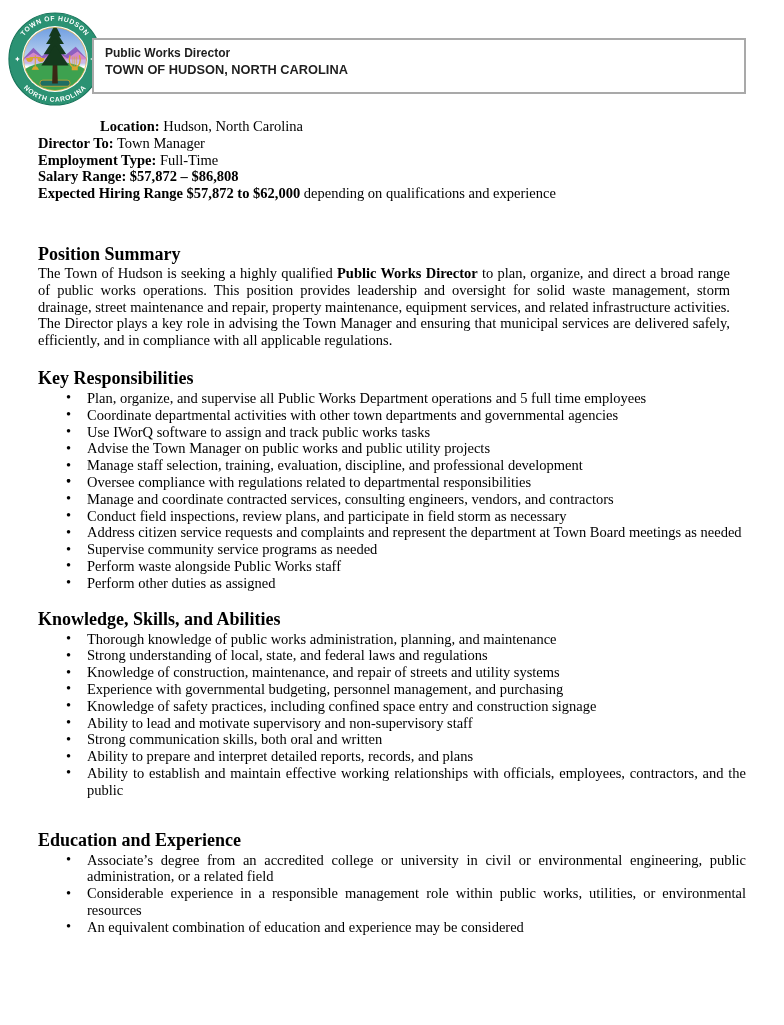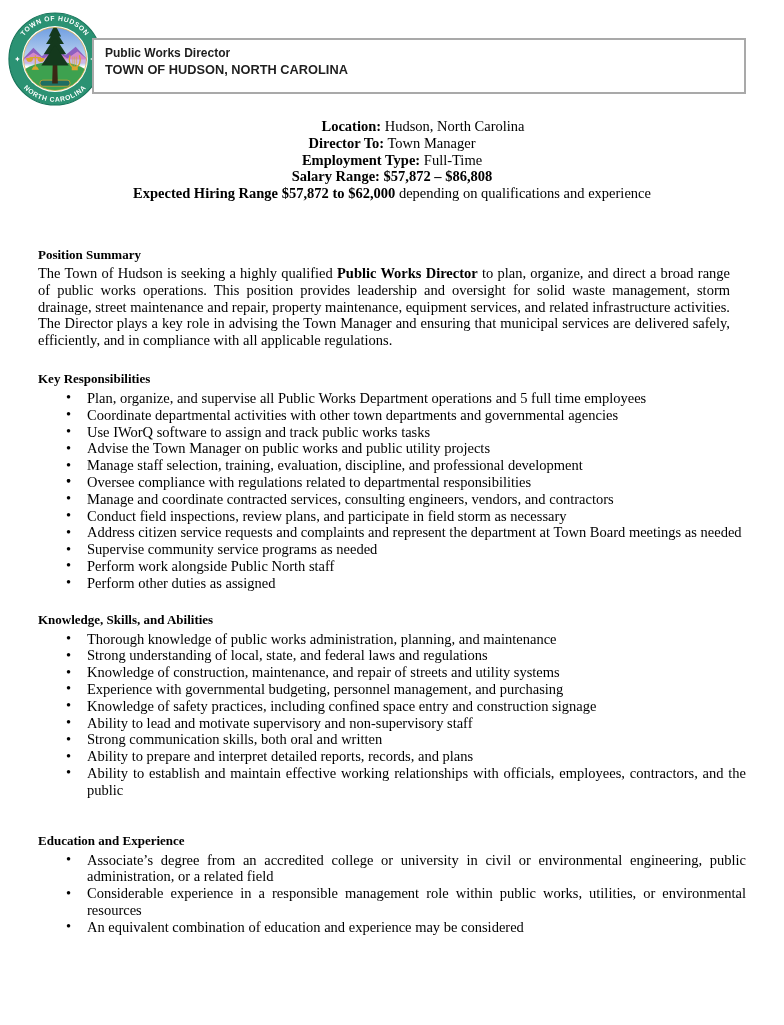--- a/index.html
+++ b/index.html
@@ -15,24 +15,24 @@
   .title-box {
     position:absolute; left:92px; top:38px; width:654px; height:56px;
     box-sizing:border-box; border:2px solid #a9a9a9; background:#fff;
     padding:5px 0 0 11px;
     font-family:"Liberation Sans","DejaVu Sans",sans-serif; color:#1f1f1f;
   }
   .title-line1 { font-size:12px;  font-weight:bold; line-height:16px; }
   .title-line2 { font-size:12.8px; font-weight:bold; line-height:18px; }
   
   .content { padding:0 38px; }
-  .details { margin-top:13px;text-align:center; }
+  .details { margin-top:13px; }
   .detail-line { white-space:nowrap; }
   .detail-line.indent { padding-left:62px; }
-  h2 { font-size:13px; line-height:19px; margin:0; font-weight:bold; font-family:inherit; }
+  h2 { font-size:18px; line-height:19px; margin:0; font-weight:bold; font-family:inherit; }
   .section-ps  { margin-top:43px; }
   .section-ps p { margin:1px 16px 0 0; text-align:justify; }
   .section-kr  { margin-top:20px; }
   .section-ksa { margin-top:18px; }
   .section-edu { margin-top:32px; }
   ul.bullets { list-style:none; margin:2px 0 0 0; padding:0; }
   ul.bullets li { position:relative; padding-left:49px; text-align:justify; }
   ul.bullets .marker { position:absolute; left:28px; top:-0.5px; }
 </style>
 </head>
@@ -200,21 +200,21 @@
             <span>Address citizen service requests and complaints and represent the department at Town Board meetings as needed</span>
           </li>
 
           <li>
             <span class="marker">•</span>
             <span>Supervise community service programs as needed</span>
           </li>
 
           <li>
             <span class="marker">•</span>
-            <span>Perform work alongside Public North staff</span>
+            <span>Perform waste alongside Public Works staff</span>
           </li>
 
           <li>
             <span class="marker">•</span>
             <span>Perform other duties as assigned</span>
           </li>
         </ul>
     </section>
 
     <section class="section-ksa">

